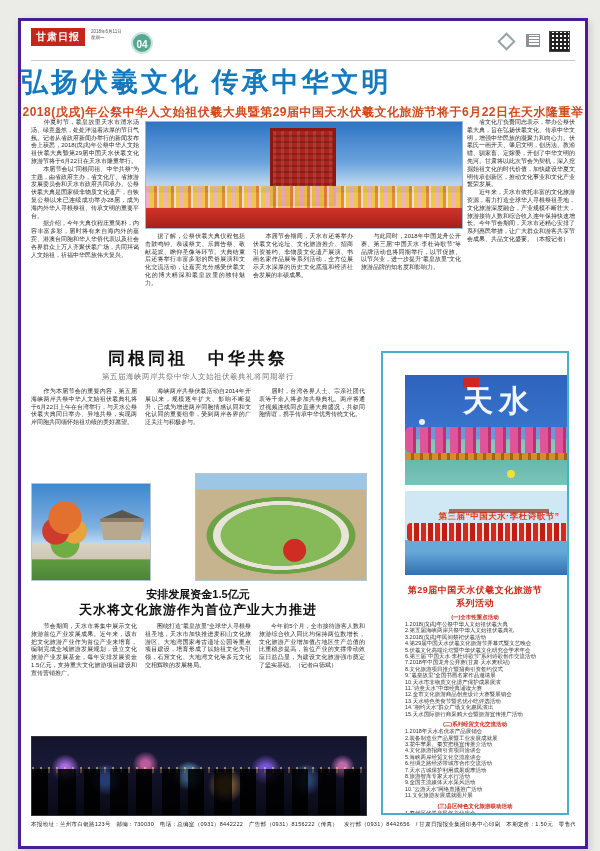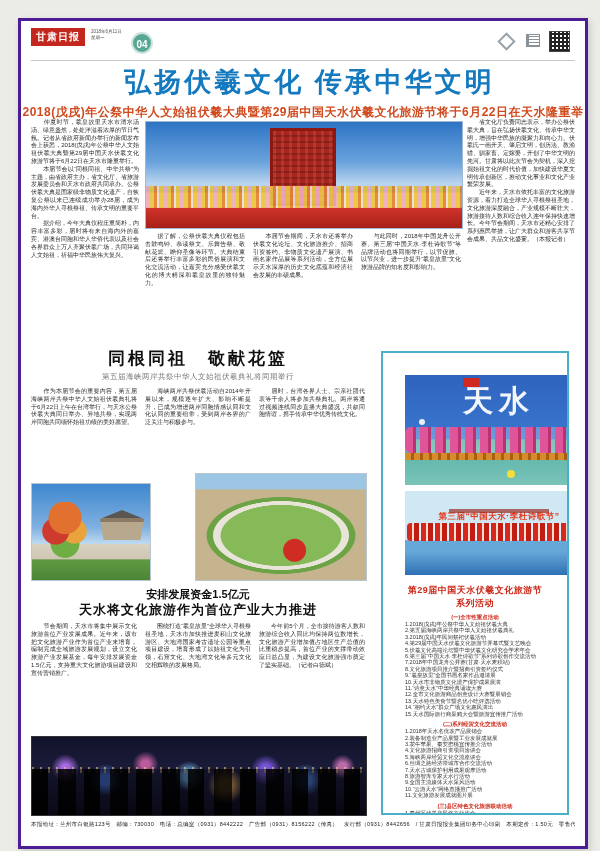--- a/index.html
+++ b/index.html
@@ -19,21 +19,21 @@
   .header-rule{left:10px;top:39px;width:544px;height:0;border-top:1px solid #c9c9c5;}
   .diamond{left:479px;top:14px;width:9px;height:9px;border:2px solid #98a4ad;transform:rotate(45deg);}
   .layout-ic{left:505px;top:13px;width:14px;height:13px;border:1.5px solid #8a9298;box-sizing:border-box;
     background:linear-gradient(90deg,#8a9298 0 2px,transparent 2px 4px),
       repeating-linear-gradient(0deg,#8a9298 0 1px,transparent 1px 3px);}
   .qr{left:528px;top:10px;width:19px;height:19px;border:1px solid #444;
     background-image:repeating-linear-gradient(0deg,#222 0 2px,transparent 2px 4px),
       repeating-linear-gradient(90deg,#222 0 2px,#fff 2px 4px);}
 
   
-  .headline{left:0;top:43px;width:577px;text-align:center;color:#1479be;font-weight:bold;
+  .headline{left:0;top:43px;width:577px;text-align:left;color:#1479be;font-weight:bold;
     font-size:27px;letter-spacing:3px;font-family:"Liberation Sans",sans-serif;}
   .subheadline{left:0;top:83px;width:564px;text-align:center;color:#d04a1e;font-size:12px;
     font-weight:bold;letter-spacing:.5px;}
   .col{font-size:6px;line-height:7.8px;text-align:justify;color:#2a2a2a;overflow:hidden;
     white-space:pre-line;}
   .c1{left:10px;top:98px;width:108px;height:217px;}
   .c2{left:124px;top:212px;width:100px;height:103px;}
   .c3{left:232px;top:212px;width:100px;height:103px;}
   .c4{left:340px;top:212px;width:100px;height:103px;}
   .c5{left:446px;top:98px;width:108px;height:217px;}
@@ -151,21 +151,21 @@
   <div class="abs ceremony"></div>
   <div class="abs col c1">　　仲夏时节，羲皇故里天水市渭水汤汤、绿意盎然，处处洋溢着浓厚的节日气氛。记者从省政府新闻办举行的新闻发布会上获悉，2018(戊戌)年公祭中华人文始祖伏羲大典暨第29届中国天水伏羲文化旅游节将于6月22日在天水市隆重举行。
 　　本届节会以“同根同祖、中华共祭”为主题，由省政府主办，省文化厅、省旅游发展委员会和天水市政府共同承办。公祭伏羲大典是国家级非物质文化遗产，自恢复公祭以来已连续成功举办28届，成为海内外华人寻根祭祖、传承文明的重要平台。
 　　据介绍，今年大典仪程庄重简朴，内容丰富多彩，届时将有来自海内外的嘉宾、港澳台同胞和华人华侨代表以及社会各界群众上万人齐聚伏羲广场，共同拜谒人文始祖，祈福中华民族伟大复兴。</div>
   <div class="abs col c2">　　据了解，公祭伏羲大典仪程包括击鼓鸣钟、恭读祭文、乐舞告祭、敬献花篮、瞻仰圣像等环节。大典结束后还将举行丰富多彩的民俗展演和文化交流活动，让嘉宾充分感受伏羲文化的博大精深和羲皇故里的独特魅力。</div>
   <div class="abs col c3">　　本届节会期间，天水市还将举办伏羲文化论坛、文化旅游推介、招商引资签约、非物质文化遗产展演、书画名家作品展等系列活动，全方位展示天水深厚的历史文化底蕴和经济社会发展的丰硕成果。</div>
   <div class="abs col c4">　　与此同时，2018年中国龙舟公开赛、第三届“中国天水·李杜诗歌节”等品牌活动也将同期举行，以节促旅、以节兴业，进一步提升“羲皇故里”文化旅游品牌的知名度和影响力。</div>
   <div class="abs col c5">　　省文化厅负责同志表示，举办公祭伏羲大典，旨在弘扬伏羲文化、传承中华文明，增强中华民族的凝聚力和向心力。伏羲氏一画开天、肇启文明，创历法、教渔猎、驯家畜、定嫁娶，开创了中华文明的先河。甘肃将以此次节会为契机，深入挖掘始祖文化的时代价值，加快建设华夏文明传承创新区，推动文化事业和文化产业繁荣发展。
 　　近年来，天水市依托丰富的文化旅游资源，着力打造全球华人寻根祭祖圣地，文化旅游深度融合，产业规模不断壮大，旅游接待人数和综合收入连年保持快速增长。今年节会期间，天水市还精心安排了系列惠民举措，让广大群众和游客共享节会成果、共品文化盛宴。（本报记者）</div>
 
-  <div class="abs s2title">同根同祖　敬献花篮</div>
+  <div class="abs s2title">同根同祖　中华共祭</div>
   <div class="abs s2sub">第五届海峡两岸共祭中华人文始祖伏羲典礼将同期举行</div>
   <div class="abs col s2c1">　　作为本届节会的重要内容，第五届海峡两岸共祭中华人文始祖伏羲典礼将于6月22日上午在台湾举行，与天水公祭伏羲大典同日举办、异地共祭，实现两岸同胞共同缅怀始祖功绩的美好愿望。</div>
   <div class="abs col s2c2">　　海峡两岸共祭伏羲活动自2014年开展以来，规模逐年扩大、影响不断提升，已成为增进两岸同胞情感认同和文化认同的重要纽带，受到两岸各界的广泛关注与积极参与。</div>
   <div class="abs col s2c3">　　届时，台湾各界人士、宗亲社团代表等千余人将参加共祭典礼。两岸将通过视频连线同步直播大典盛况，共叙同胞情谊，携手传承中华优秀传统文化。</div>
   <div class="abs flowerphoto"></div>
   <div class="abs plazaphoto"></div>
 
   <div class="abs s3t1">安排发展资金1.5亿元</div>
   <div class="abs s3t2">天水将文化旅游作为首位产业大力推进</div>
   <div class="abs col s3c1">　　节会期间，天水市将集中展示文化旅游首位产业发展成果。近年来，该市把文化旅游产业作为首位产业来培育，编制完成全域旅游发展规划，设立文化旅游产业发展基金，每年安排发展资金1.5亿元，支持重大文化旅游项目建设和宣传营销推广。</div>

